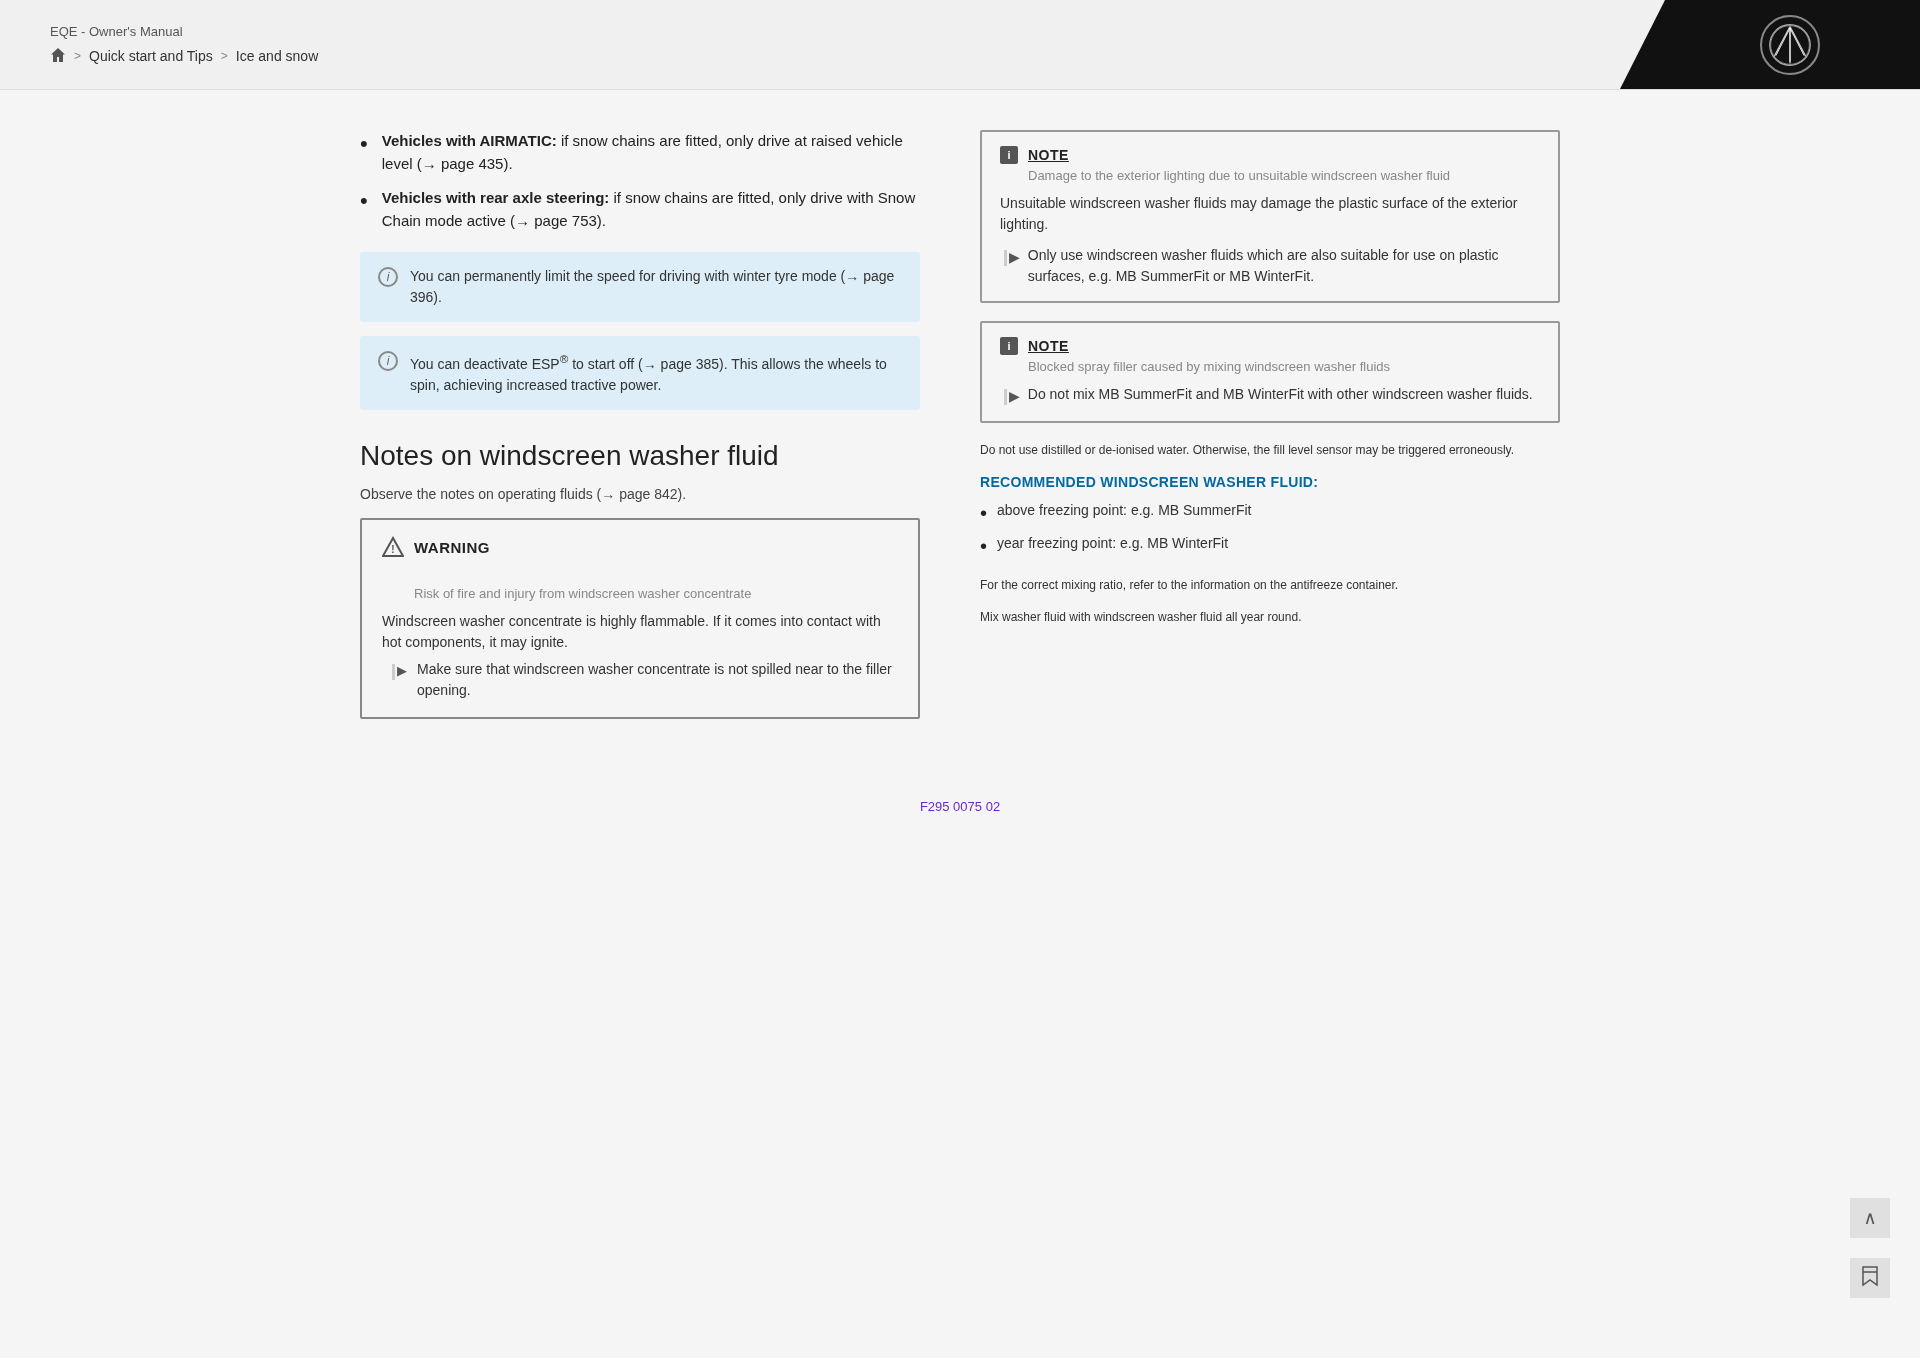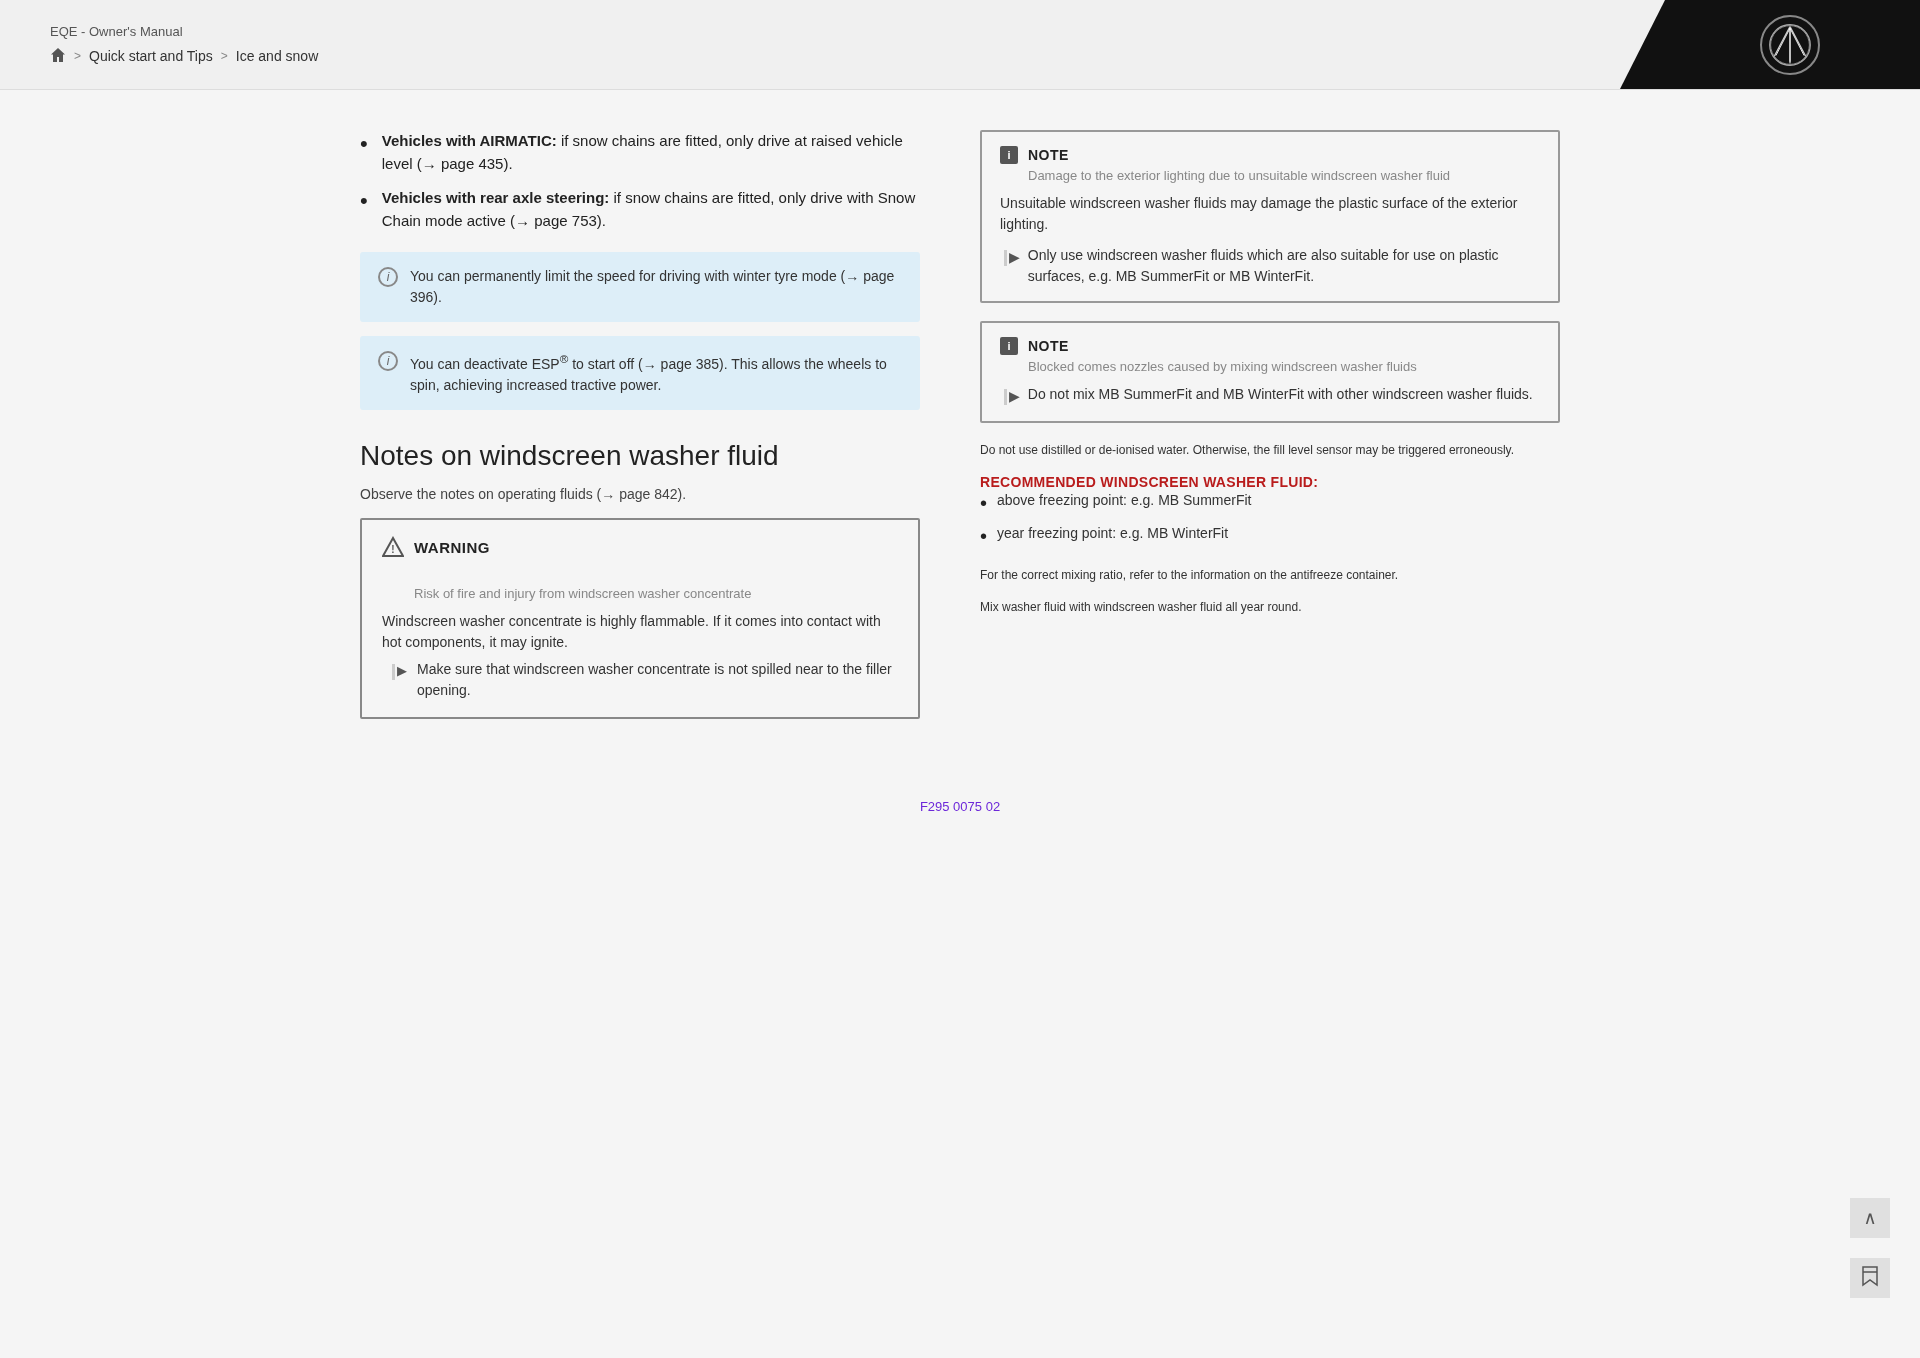--- a/index.html
+++ b/index.html
@@ -241,20 +241,21 @@
       align-items: center;
       justify-content: center;
       border-radius: 2px;
       flex-shrink: 0;
     }
     .note-title {
       font-weight: bold;
       font-size: 14px;
       text-transform: uppercase;
       letter-spacing: 0.5px;
+      text-decoration: underline;
     }
     .note-subtitle {
       font-size: 13px;
       color: #888;
       margin-bottom: 10px;
       padding-left: 28px;
     }
     .note-body {
       font-size: 14px;
       line-height: 1.5;
@@ -279,21 +280,22 @@
     
     .right-text {
       font-size: 12px;
       line-height: 1.55;
       color: #333;
       margin-bottom: 14px;
     }
     .right-text-bold {
       font-weight: bold;
       font-size: 14px;
-      color: #b91c1c;
+      color: #0369a1;
+      margin-bottom: 10px;
       text-transform: uppercase;
       letter-spacing: 0.3px;
     }
     .right-bullet-list {
       list-style: none;
       margin-bottom: 14px;
     }
     .right-bullet-list li {
       display: flex;
       align-items: flex-start;
@@ -455,21 +457,21 @@
         </span>
         <span>Only use windscreen washer fluids which are also suitable for use on plastic surfaces, e.g. MB SummerFit or MB WinterFit.</span>
       </div>
     </div>
 
     <div class="note-box">
       <div class="note-header">
         <div class="note-icon">i</div>
         <span class="note-title">NOTE</span>
       </div>
-      <div class="note-subtitle">Blocked comes nozzles caused by mixing windscreen washer fluids</div>
+      <div class="note-subtitle">Blocked spray filler caused by mixing windscreen washer fluids</div>
       <div class="note-bullet">
         <span class="note-arrow">
           <span class="arrow-bar"></span>▶
         </span>
         <span>Do not mix MB SummerFit and MB WinterFit with other windscreen washer fluids.</span>
       </div>
     </div>
 
     <p class="right-text">Do not use distilled or de-ionised water. Otherwise, the fill level sensor may be triggered erroneously.</p>
 

